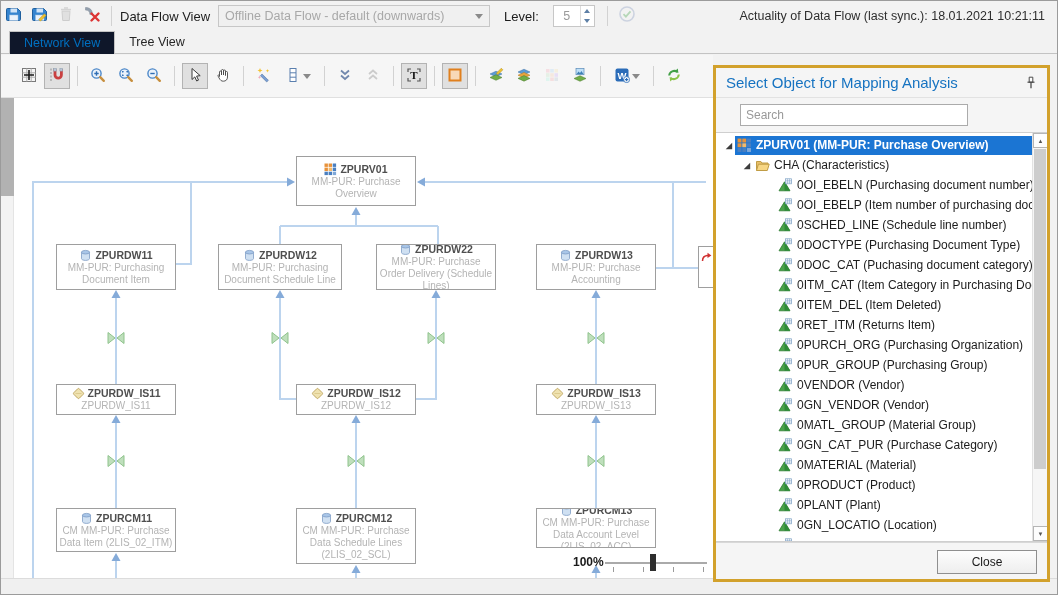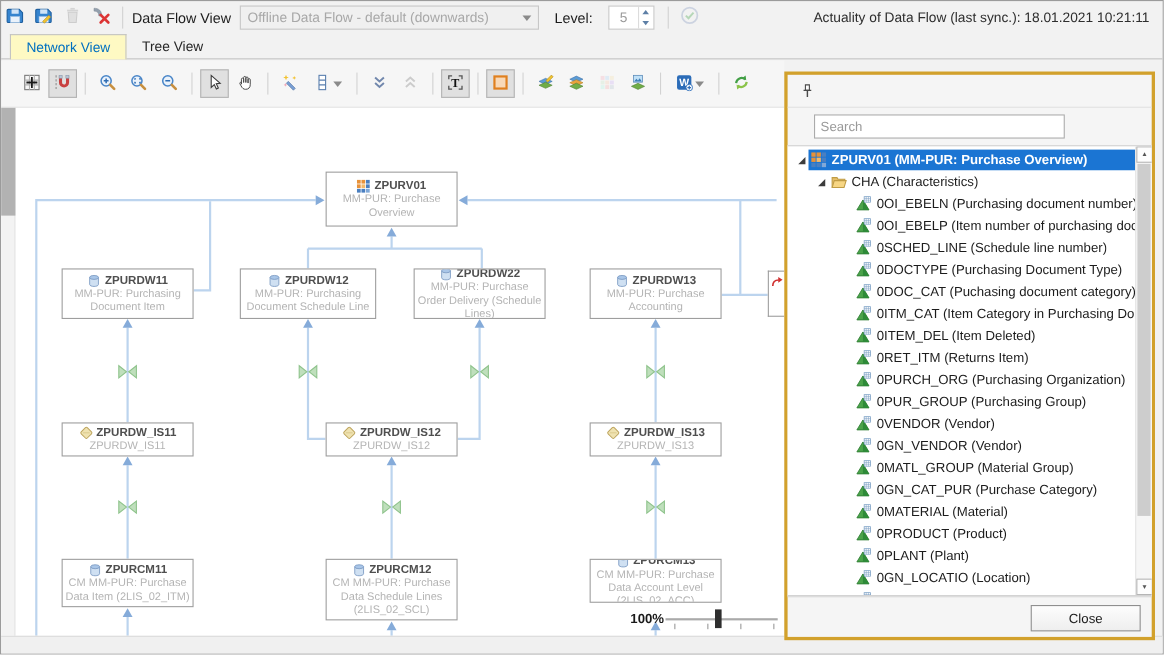--- a/index.html
+++ b/index.html
@@ -19,21 +19,21 @@
   .spinner{width:42px;height:22px;border:1px solid #c7c7c7;background:#fff;display:flex;margin-left:6px;}
   .spin-val{flex:1;text-align:center;font-size:12.5px;color:#9a9a9a;line-height:20px;}
   .spin-btns{width:14px;display:flex;flex-direction:column;border-left:1px solid #dcdcdc;}
   .spin-b{flex:1;display:flex;align-items:center;justify-content:center;}
   .tri-up{width:0;height:0;border-left:3.5px solid transparent;border-right:3.5px solid transparent;border-bottom:4.5px solid #5d7fa6;}
   .tri-dn{width:0;height:0;border-left:3.5px solid transparent;border-right:3.5px solid transparent;border-top:4.5px solid #5d7fa6;}
   .status-text{position:absolute;right:12px;top:8px;font-size:12.5px;color:#2e2e2e;}
   
   .tabstrip{position:absolute;left:0;top:30px;width:100%;height:23px;border-bottom:1px solid #c3c3c3;padding-left:8px;display:flex;align-items:flex-end;}
   .tab{height:22px;padding:0 14px;font-size:12.5px;display:flex;align-items:center;position:relative;}
-  .tab.active{background:#fef9c3;border:1px solid #c3c3c3;border-bottom:none;color:#0070c0;z-index:2;margin-bottom:-1px;height:23px;justify-content:flex-end;}
+  .tab.active{background:#0f172a;border:1px solid #c3c3c3;border-bottom:none;color:#0070c0;z-index:2;margin-bottom:-1px;height:23px;justify-content:flex-end;}
   .tab.inactive{color:#262626;}
   
   .canvas-toolbar{position:absolute;left:0;top:54px;width:712px;height:43px;background:#f6f6f6;border-bottom:1px solid #e0e0e0;display:flex;align-items:center;padding-left:14px;}
   .cbtn{width:26px;height:26px;display:inline-flex;align-items:center;justify-content:center;border:1px solid transparent;margin:0 1px;background:transparent;padding:0;}
   .cbtn.toggled{background:#e0e0e0;border:1px solid #b3b3b3;}
   .cbtn.disabled{opacity:.45;}
   .cbtn .caret{margin-left:2px;}
   
   .canvas{position:absolute;left:0;top:97px;width:712px;height:480px;background:#fff;}
   #connector-svg{position:absolute;left:0;top:0;width:712px;height:595px;pointer-events:none;}
@@ -486,20 +486,21 @@
     <div class="zoom-tick" style="left:74px"></div>
     <div class="zoom-tick" style="left:104px"></div>
     <div class="zoom-tick" style="left:134px"></div>
     <div class="zoom-handle"></div>
   </div>
 
   <div class="bottom-strip"></div>
 
   <div class="panel">
     <div class="panel-header">
+      <span class="panel-title">Select Object for Mapping Analysis</span>
       <span class="pin">
           <svg width="14" height="14" viewBox="0 0 14 14">
             <path d="M5.2 1.2h3.6v5H5.2z" fill="#fdfdfd" stroke="#4a4a4a"></path>
             <path d="M3.5 6.2h7" stroke="#4a4a4a" stroke-width="1.2"></path>
             <path d="M7 6.2v6" stroke="#4a4a4a" stroke-width="1.3"></path>
           </svg>
         </span>
     </div>
     <div class="panel-search">
       <input placeholder="Search" style="">

